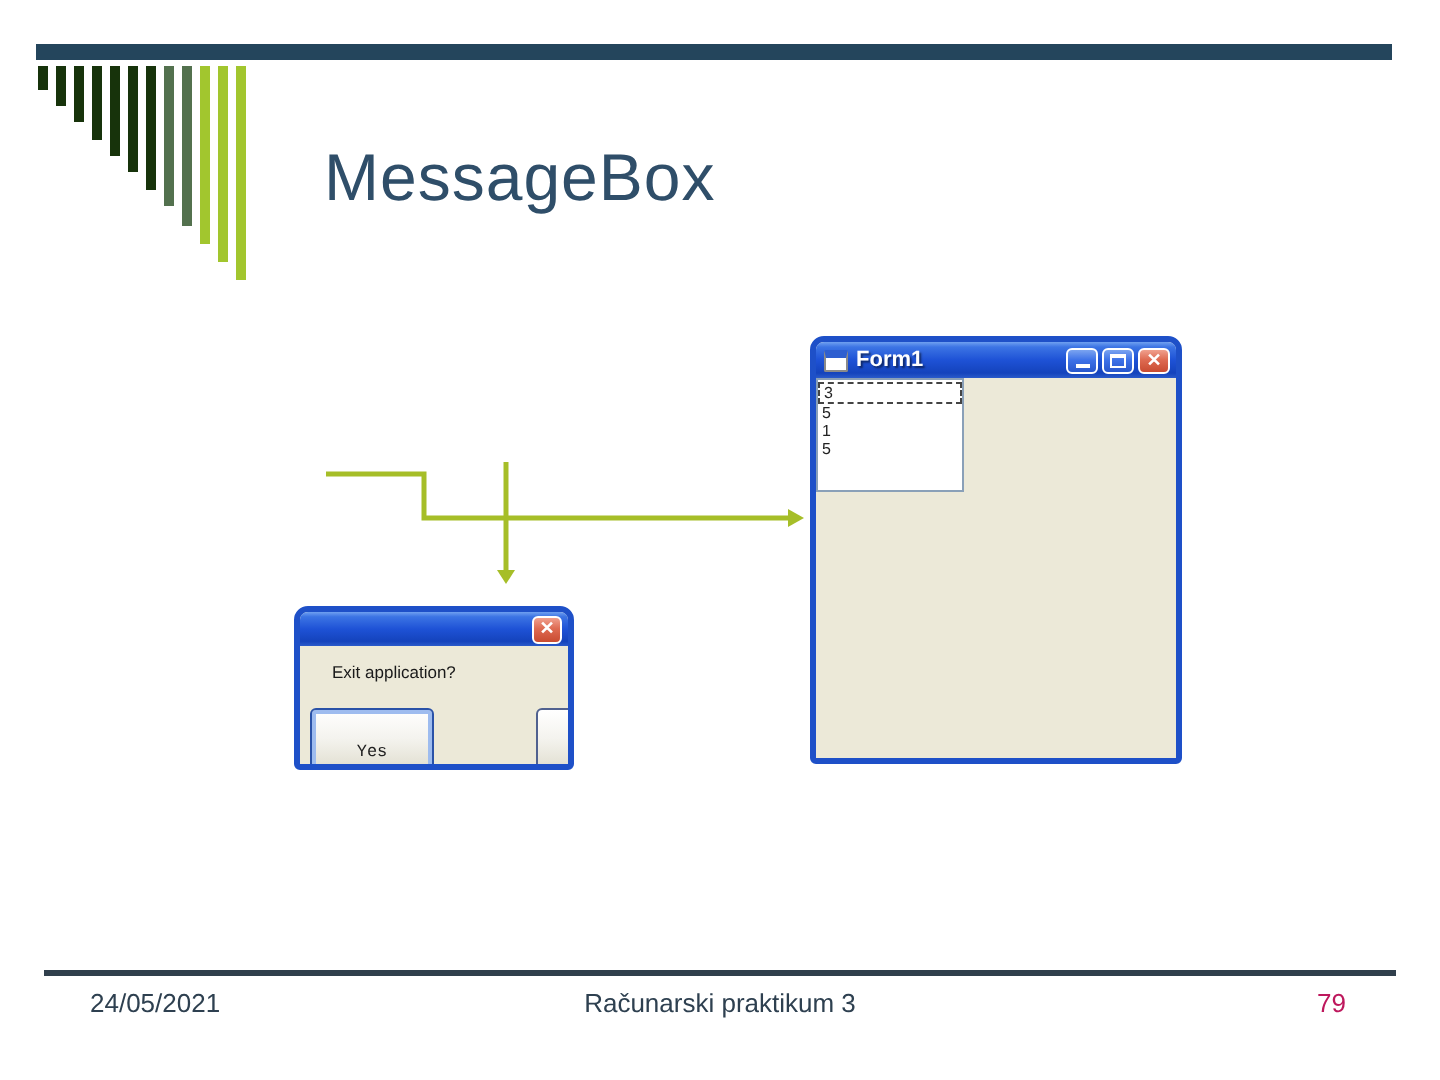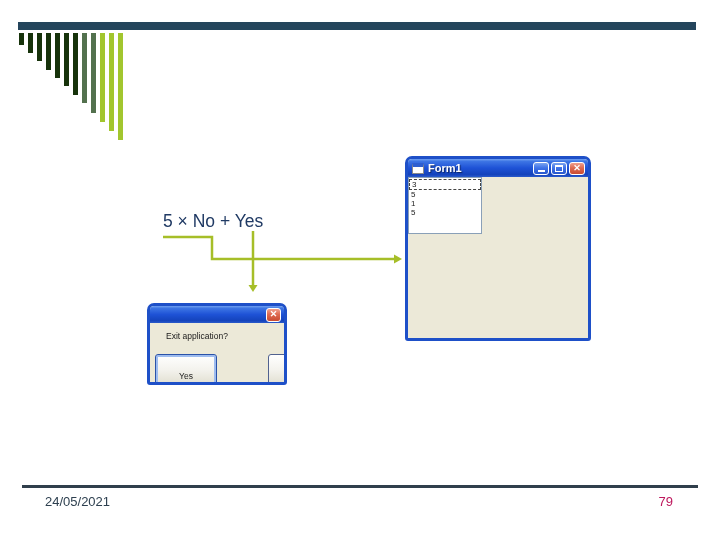--- a/index.html
+++ b/index.html
@@ -35,34 +35,34 @@
   .xp-buttons{display:flex;gap:2px;margin-left:auto;}
   .xp-btn{width:16px;height:13px;border:1px solid #fff;border-radius:3px;box-sizing:border-box;
           display:flex;align-items:center;justify-content:center;
           background:linear-gradient(180deg,#7BA4F0 0%,#3E72E8 45%,#2857CC 100%);}
   .xp-btn.close{background:linear-gradient(180deg,#F0A08E 0%,#DE6A51 45%,#C94B31 100%);}
   .glyph-min{width:7px;height:2px;background:#fff;align-self:flex-end;margin:0 auto 2px auto;}
   .glyph-max{width:8px;height:7px;box-sizing:border-box;border:1px solid #fff;border-top:2px solid #fff;}
   .glyph-close{color:#fff;font-size:9px;font-weight:700;line-height:1;}
 
   
-  .form-window{left:405px;top:156px;width:186px;height:185px;}
+  .form-window{left:405px;top:168px;width:186px;height:214px;}
   .form-body{position:relative;width:100%;height:calc(100% - 18px);}
   .listbox{position:absolute;left:0;top:0;width:74px;height:57px;background:#fff;
            border:1px solid #8AA0B8;box-sizing:border-box;padding-top:1px;}
   .lb-item{font-size:8px;line-height:9px;color:#222;padding-left:2px;}
   .lb-item.focused{border:1px dashed #444;}
 
   
   .dialog-window{left:147px;top:303px;width:140px;height:82px;}
   .dialog-titlebar{height:17px;}
   .dialog-body{position:relative;width:100%;height:calc(100% - 17px);}
   .dialog-msg{position:absolute;left:16px;top:8px;font-size:8.5px;color:#1a1a1a;}
   .xp-push-btn{position:absolute;top:31px;height:30px;font-size:8.5px;color:#222;
-      font-family:Liberation Sans, sans-serif;border:1px solid #50618F;border-radius:3px;
+      font-family:Liberation Mono, monospace;border:1px solid #50618F;border-radius:3px;
       background:linear-gradient(180deg,#FFFFFF 0%,#F4F3EE 45%,#E6E4D8 80%,#D8D5C8 100%);
       padding:16px;}
   .xp-push-btn.focused{box-shadow:inset 0 0 0 2px #9EBCEF;border-color:#2A52A8;}
   .btn-yes{left:5px;width:62px;}
   .btn-no{left:74px;width:60px;margin-left:44px;}
   .dialog-close{width:15px;height:14px;}
 
   
   .footer-line{position:absolute;left:22px;top:485px;width:676px;height:2.5px;background:#303F4C;}
   .footer-date{position:absolute;left:45px;top:494px;font-size:13px;color:#2E4050;}
@@ -85,22 +85,22 @@
       <span class="logo-bar" style="height: 45px; background: rgb(23, 51, 11);"></span>
       <span class="logo-bar" style="height: 53px; background: rgb(23, 51, 11);"></span>
       <span class="logo-bar" style="height: 62px; background: rgb(23, 51, 11);"></span>
       <span class="logo-bar" style="height: 70px; background: rgb(83, 113, 78);"></span>
       <span class="logo-bar" style="height: 80px; background: rgb(83, 113, 78);"></span>
       <span class="logo-bar" style="height: 89px; background: rgb(162, 198, 46);"></span>
       <span class="logo-bar" style="height: 98px; background: rgb(162, 198, 46);"></span>
       <span class="logo-bar" style="height: 107px; background: rgb(162, 198, 46);"></span>
     </div>
 
+  <h1 class="title">MessageBox</h1>
 
-  <div class="bullet">5 × No + Yes</div>
 
   <svg class="connectors" viewBox="0 0 720 540">
     <polyline class="conn-stroke" points="163,237 212,237 212,259 395,259" fill="none" stroke-width="2.5" stroke="#A6BE28"></polyline>
     <polygon class="conn-fill" points="394,254.5 402,259 394,263.5" fill="#A6BE28"></polygon>
     <line class="conn-stroke" x1="253" y1="231" x2="253" y2="286" stroke-width="2.5" stroke="#A6BE28"></line>
     <polygon class="conn-fill" points="248.5,285 257.5,285 253,292" fill="#A6BE28"></polygon>
   </svg>
 
   <div class="xp-window form-window">
     <div class="xp-titlebar">
@@ -140,15 +140,16 @@
       <div class="dialog-msg">Exit application?</div>
       <div class="dialog-buttons">
           <button class="xp-push-btn btn-yes focused">Yes</button>
           <button class="xp-push-btn btn-no">No</button>
         </div>
     </div>
   </div>
 
   <div class="footer-line"></div>
   <div class="footer-date">24/05/2021</div>
+  <div class="footer-course">Računarski praktikum 3</div>
   <div class="footer-page">79</div>
 
 </div>
 
 </body></html>

